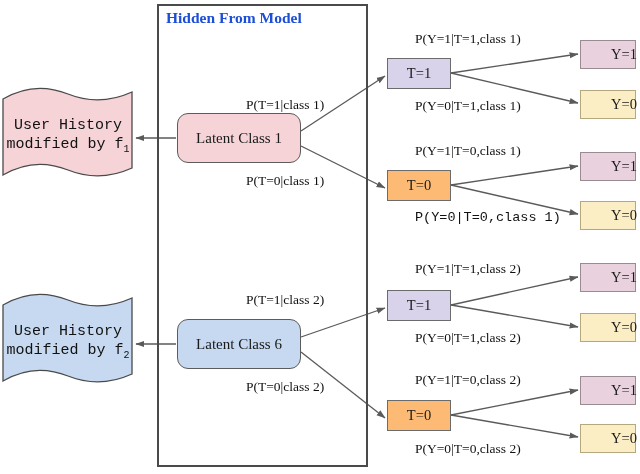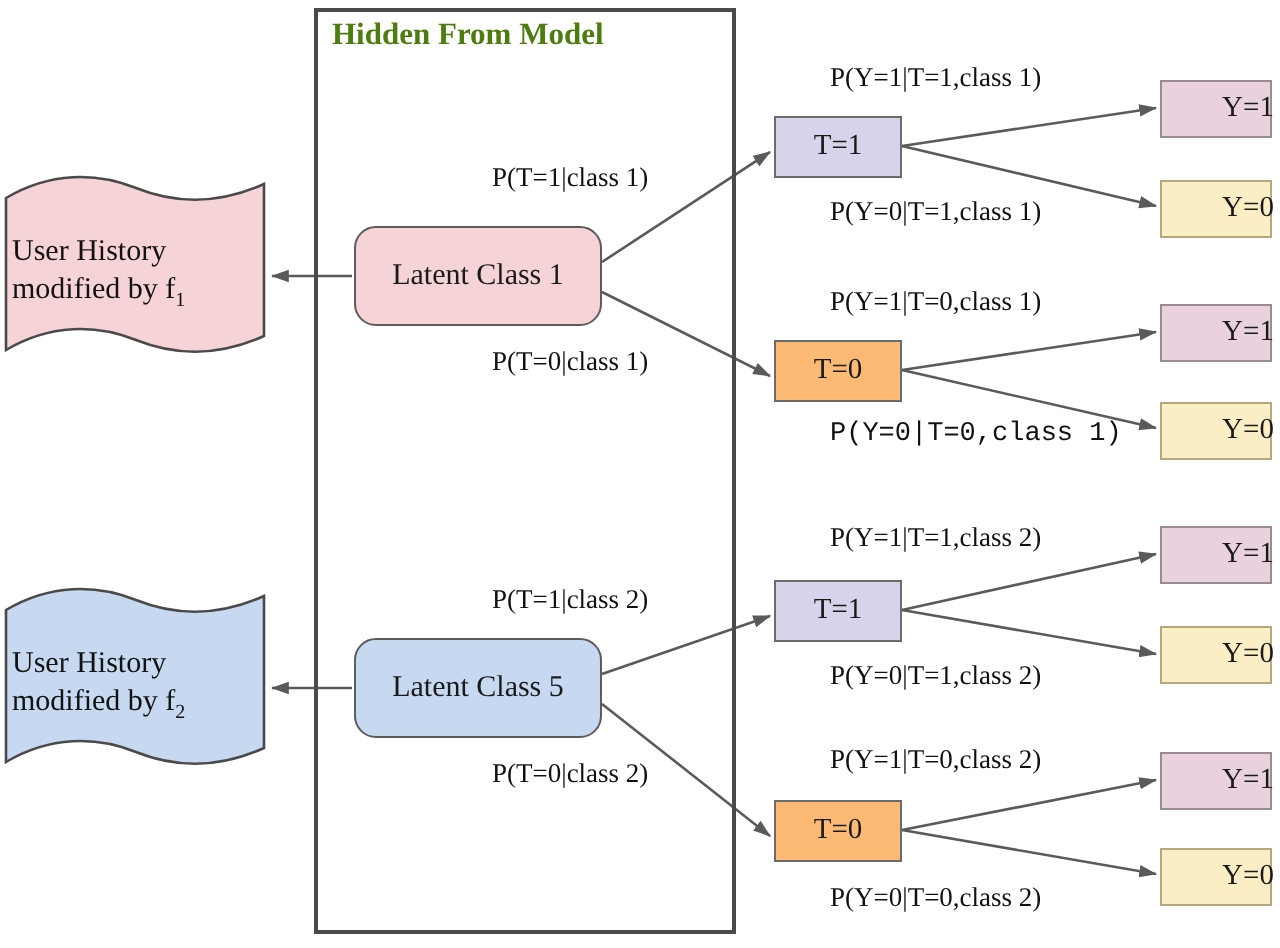--- a/index.html
+++ b/index.html
@@ -65,41 +65,41 @@
     box-sizing: border-box;
     border: 2.6px solid #4a4a4a;
     background: transparent;
     z-index: 1;
   }
   .hidden-title {
     position: absolute;
     font-family: "Liberation Serif", "DejaVu Serif", serif;
     font-weight: bold;
     font-size: 15.5px;
-    color: #4d7c0f;
+    color: #1d4ed8;
     white-space: nowrap;
     z-index: 4;
   }
 
   .plabel {
     position: absolute;
     font-family: "Liberation Serif", "DejaVu Serif", serif;
     font-size: 13.5px;
     color: #111111;
     white-space: nowrap;
     z-index: 4;
     text-align: center;
   }
 
   .flag-text {
     position: absolute;
-    font-family: Liberation Serif, serif;
+    font-family: Liberation Mono, monospace;
     font-size: 15px;
     color: #111111;
-    text-align: left;
+    text-align: center;
     line-height: 1.25;
     z-index: 3;
     white-space: nowrap;
   }
   .flag-text sub {
     font-size: 10px;
     vertical-align: sub;
   }
 </style>
 </head>
@@ -161,23 +161,23 @@
     <span>modified by f</span><sub>1</sub>
   </div>
 
   <div class="flag-text" style="left:6px; top:323px; width:124px;">
     <span>User History</span><br>
     <span>modified by f</span><sub>2</sub>
   </div>
 
   <div class="node latent-box latent-1" style="left:177px; top:113px; width:124px; height:50px;">Latent Class 1</div>
 
-  <div class="node latent-box latent-2" style="left:177px; top:319px; width:124px; height:50px;">Latent Class 5</div>
-
-  <div class="plabel" style="left:246px; top:81px;">P(T=1|class 1)</div>
+  <div class="node latent-box latent-2" style="left:177px; top:319px; width:124px; height:50px;">Latent Class 6</div>
+
+  <div class="plabel" style="left:246px; top:97px;">P(T=1|class 1)</div>
   <div class="plabel" style="left:246px; top:173px;">P(T=0|class 1)</div>
 
   <div class="plabel" style="left:246px; top:292px;">P(T=1|class 2)</div>
   <div class="plabel" style="left:246px; top:379px;">P(T=0|class 2)</div>
 
   <div class="node t-box t-one" style="left:387px; top:58px; width:64px; height:31px;">T=1</div>
   <div class="node t-box t-zero" style="left:387px; top:170px; width:64px; height:31px;">T=0</div>
   <div class="node t-box t-one" style="left:387px; top:290px; width:64px; height:31px;">T=1</div>
   <div class="node t-box t-zero" style="left:387px; top:400px; width:64px; height:31px;">T=0</div>
 

